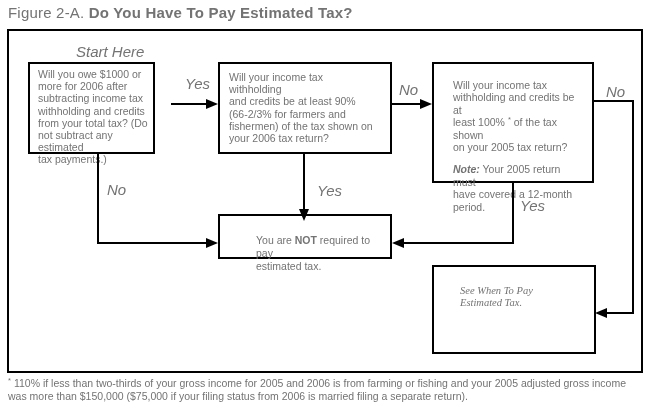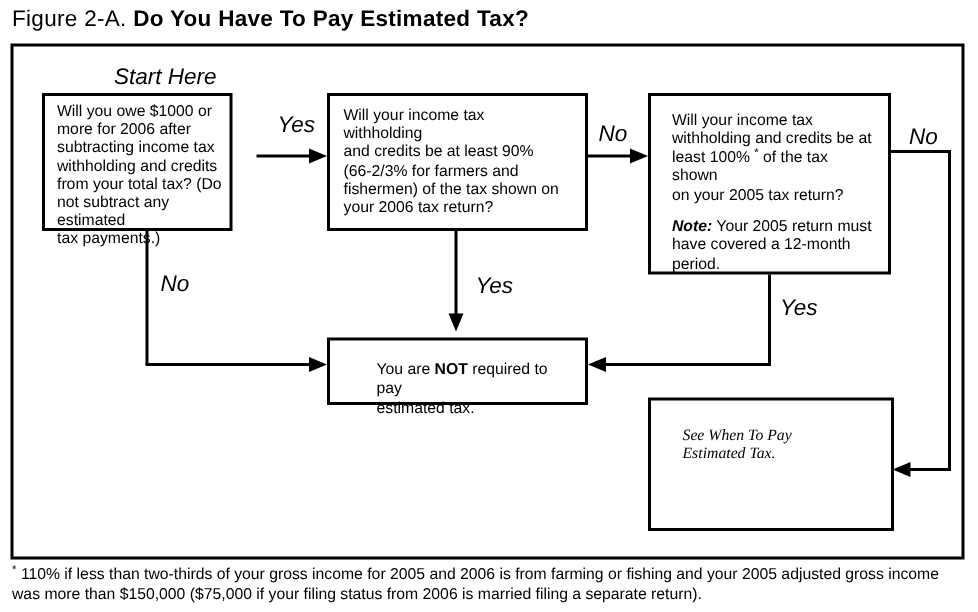--- a/index.html
+++ b/index.html
@@ -1,33 +1,33 @@
 <!DOCTYPE html>
 <html><head>
 <meta charset="utf-8">
 <style>
   html,body{margin:0;padding:0;background:#fff;}
   .page{
     position:relative;width:652px;height:408px;background:#ffffff;
-    font-family:"Liberation Sans", sans-serif;color:#000000;overflow:hidden;
+    font-family:"Liberation Sans", sans-serif;color:#737373;overflow:hidden;
   }
   .title{position:absolute;left:8px;top:4px;font-size:15px;letter-spacing:.2px;white-space:nowrap;}
   .title .t-bold{font-weight:bold;}
   .frame{position:absolute;left:7px;top:29px;width:636px;height:344px;border:2px solid #000;box-sizing:border-box;background:#fff;}
   .fbox{
     position:absolute;border:2.5px solid #000;box-sizing:border-box;background:#fff;
     font-size:10.5px;line-height:12.2px;white-space:pre-line;
   }
-  .fbox p{margin:5px;padding:0;}
+  .fbox p{margin:10px;padding:0;}
   .box-q1{left:28px;top:62px;width:127px;height:92px;padding:4px 2px 0 8px;}
   .box-q2{left:218px;top:62px;width:174px;height:92px;padding:7px 13px 0 9px;}
   .box-q3{left:432px;top:62px;width:162px;height:121px;padding:5px 2px 0 9px;line-height:12.4px;}
   .box-q3 .note{margin-top:9px;}
   .note-label{font-weight:bold;font-style:italic;}
-  .box-not{left:218px;top:225px;width:174px;height:45px;padding:8px 2px 0 26px;line-height:13px;}
+  .box-not{left:218px;top:214px;width:174px;height:45px;padding:8px 2px 0 26px;line-height:13px;}
   .box-must{left:432px;top:265px;width:164px;height:89px;padding:8px 2px 0 16px;line-height:12.4px;}
   .box-must .see{margin-top:10px;font-style:italic;font-family:Liberation Serif, serif;}
   .emph{font-weight:bold;}
   .lbl{position:absolute;font-style:italic;font-size:15px;white-space:nowrap;}
   .hline,.vline{position:absolute;background:#000;}
   .hline{height:2px;}
   .vline{width:2px;}
   .arr{position:absolute;width:0;height:0;}
   .arr-right{border-left:12px solid #000;border-top:5px solid transparent;border-bottom:5px solid transparent;}
   .arr-left{border-right:12px solid #000;border-top:5px solid transparent;border-bottom:5px solid transparent;}

